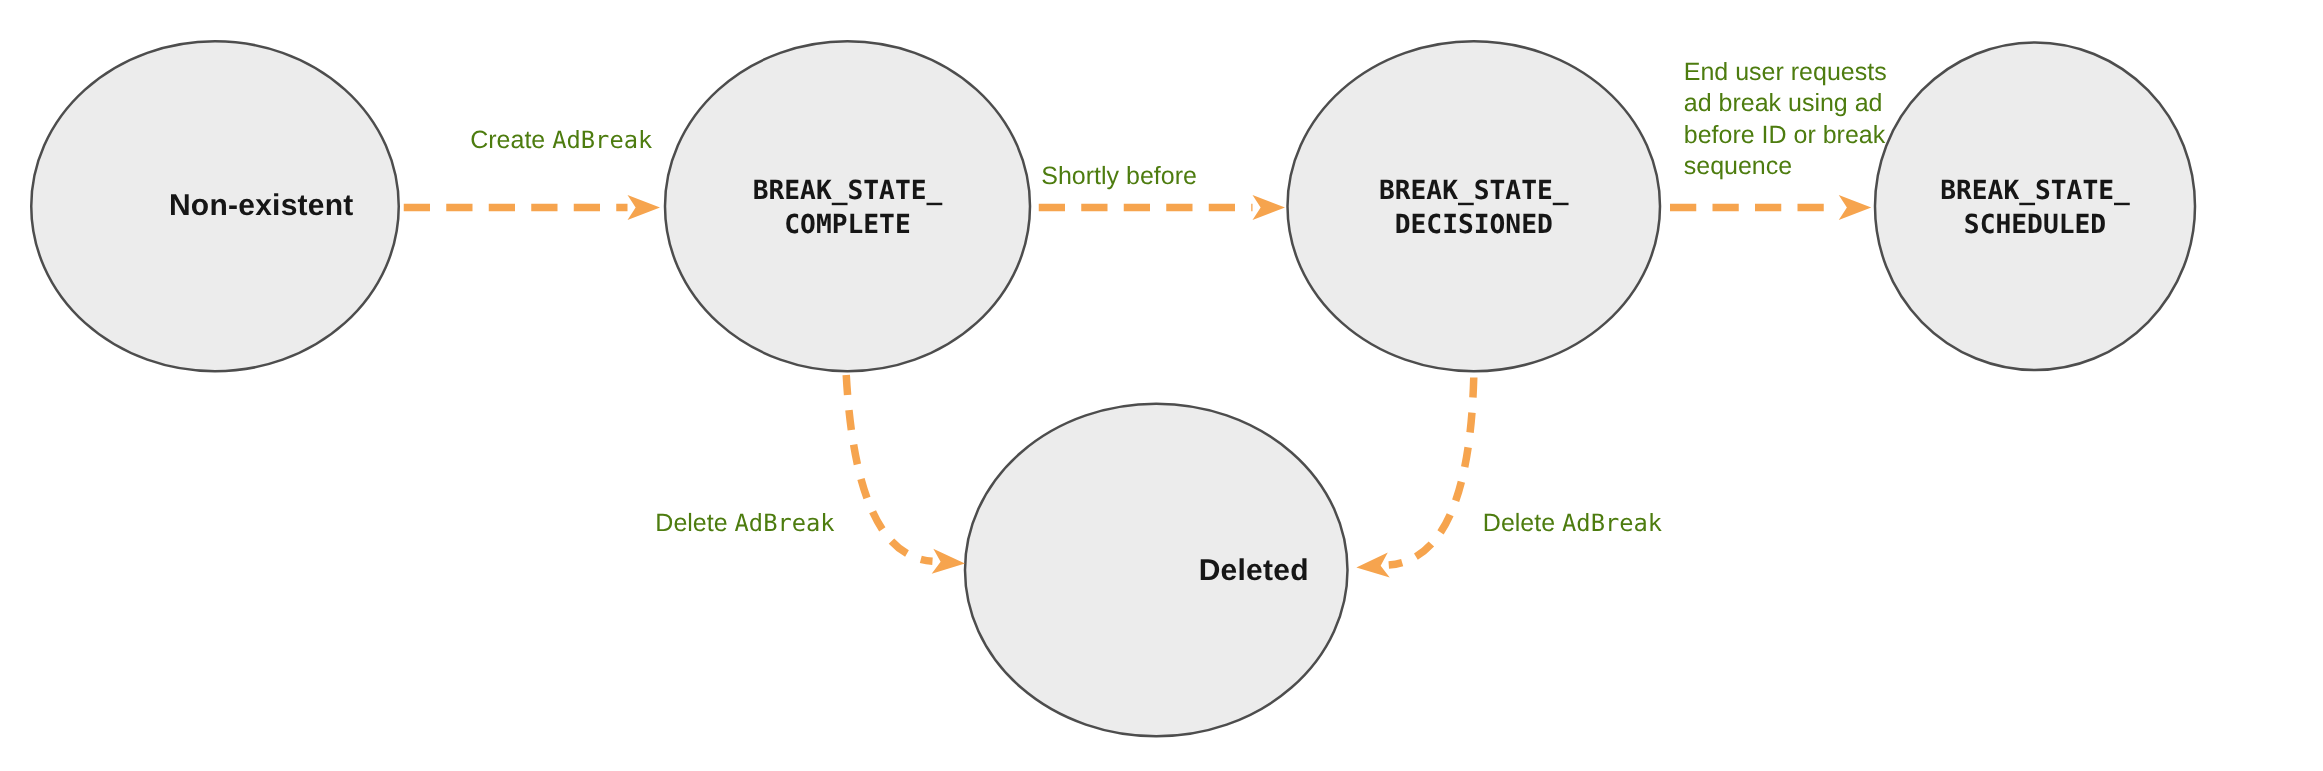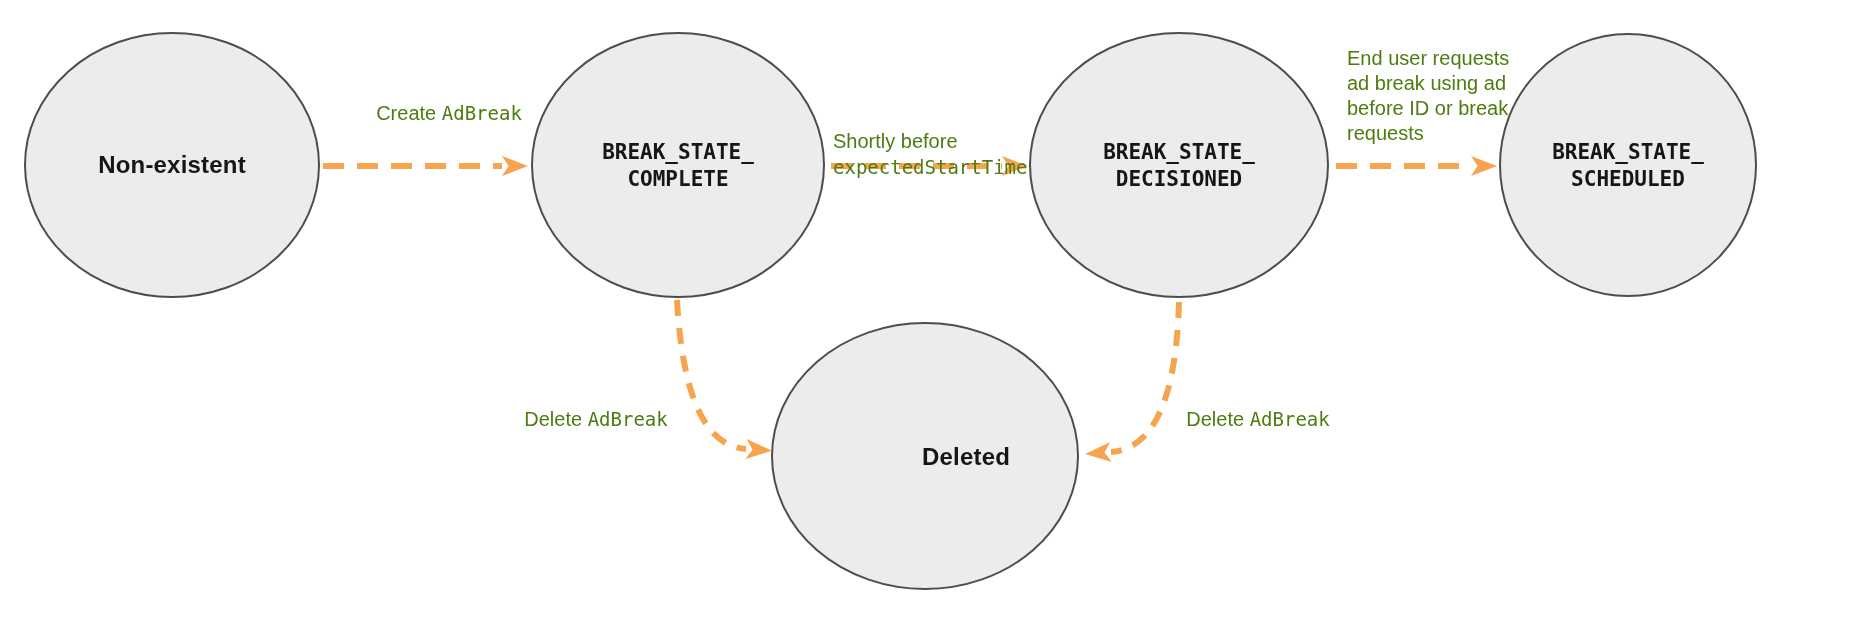--- a/index.html
+++ b/index.html
@@ -20,20 +20,21 @@
     transform: translate(-50%, -50%);
     text-align: center;
     white-space: nowrap;
     color: #161616;
   }
   .state-label.sans {
     font-family: "Liberation Sans", sans-serif;
     font-weight: 700;
     font-size: 24px;
     letter-spacing: 0.2px;
+    margin-left: 37px;
   }
   .state-label.mono {
     font-family: "DejaVu Sans Mono", "Liberation Mono", monospace;
     font-weight: 700;
     font-size: 21px;
     line-height: 27px;
     letter-spacing: 0px;
   }
   .state-label .line { display: block; }
 
@@ -96,28 +97,27 @@
   </div>
 
   <div class="state-label sans" style="left:966px; top:457px;">Deleted</div>
 
   <div class="t-label centered" style="left:449px; top:113px;">
     <span>Create </span><span class="code">AdBreak</span>
   </div>
 
   <div class="t-label" style="left:833px; top:88px; line-height:26px;margin-top:40px;">
     <span class="line">Shortly before</span>
-    <span class="line code">expectedStartTime</span>
   </div>
 
   <div class="t-label" style="left:1347px; top:46px; line-height:25px;">
     <span class="line">End user requests</span>
     <span class="line">ad break using ad</span>
     <span class="line">before ID or break</span>
-    <span class="line">requests</span>
+    <span class="line">sequence</span>
   </div>
 
   <div class="t-label centered" style="left:596px; top:419px;">
     <span>Delete </span><span class="code">AdBreak</span>
   </div>
 
   <div class="t-label centered" style="left:1258px; top:419px;">
     <span>Delete </span><span class="code">AdBreak</span>
   </div>
 

